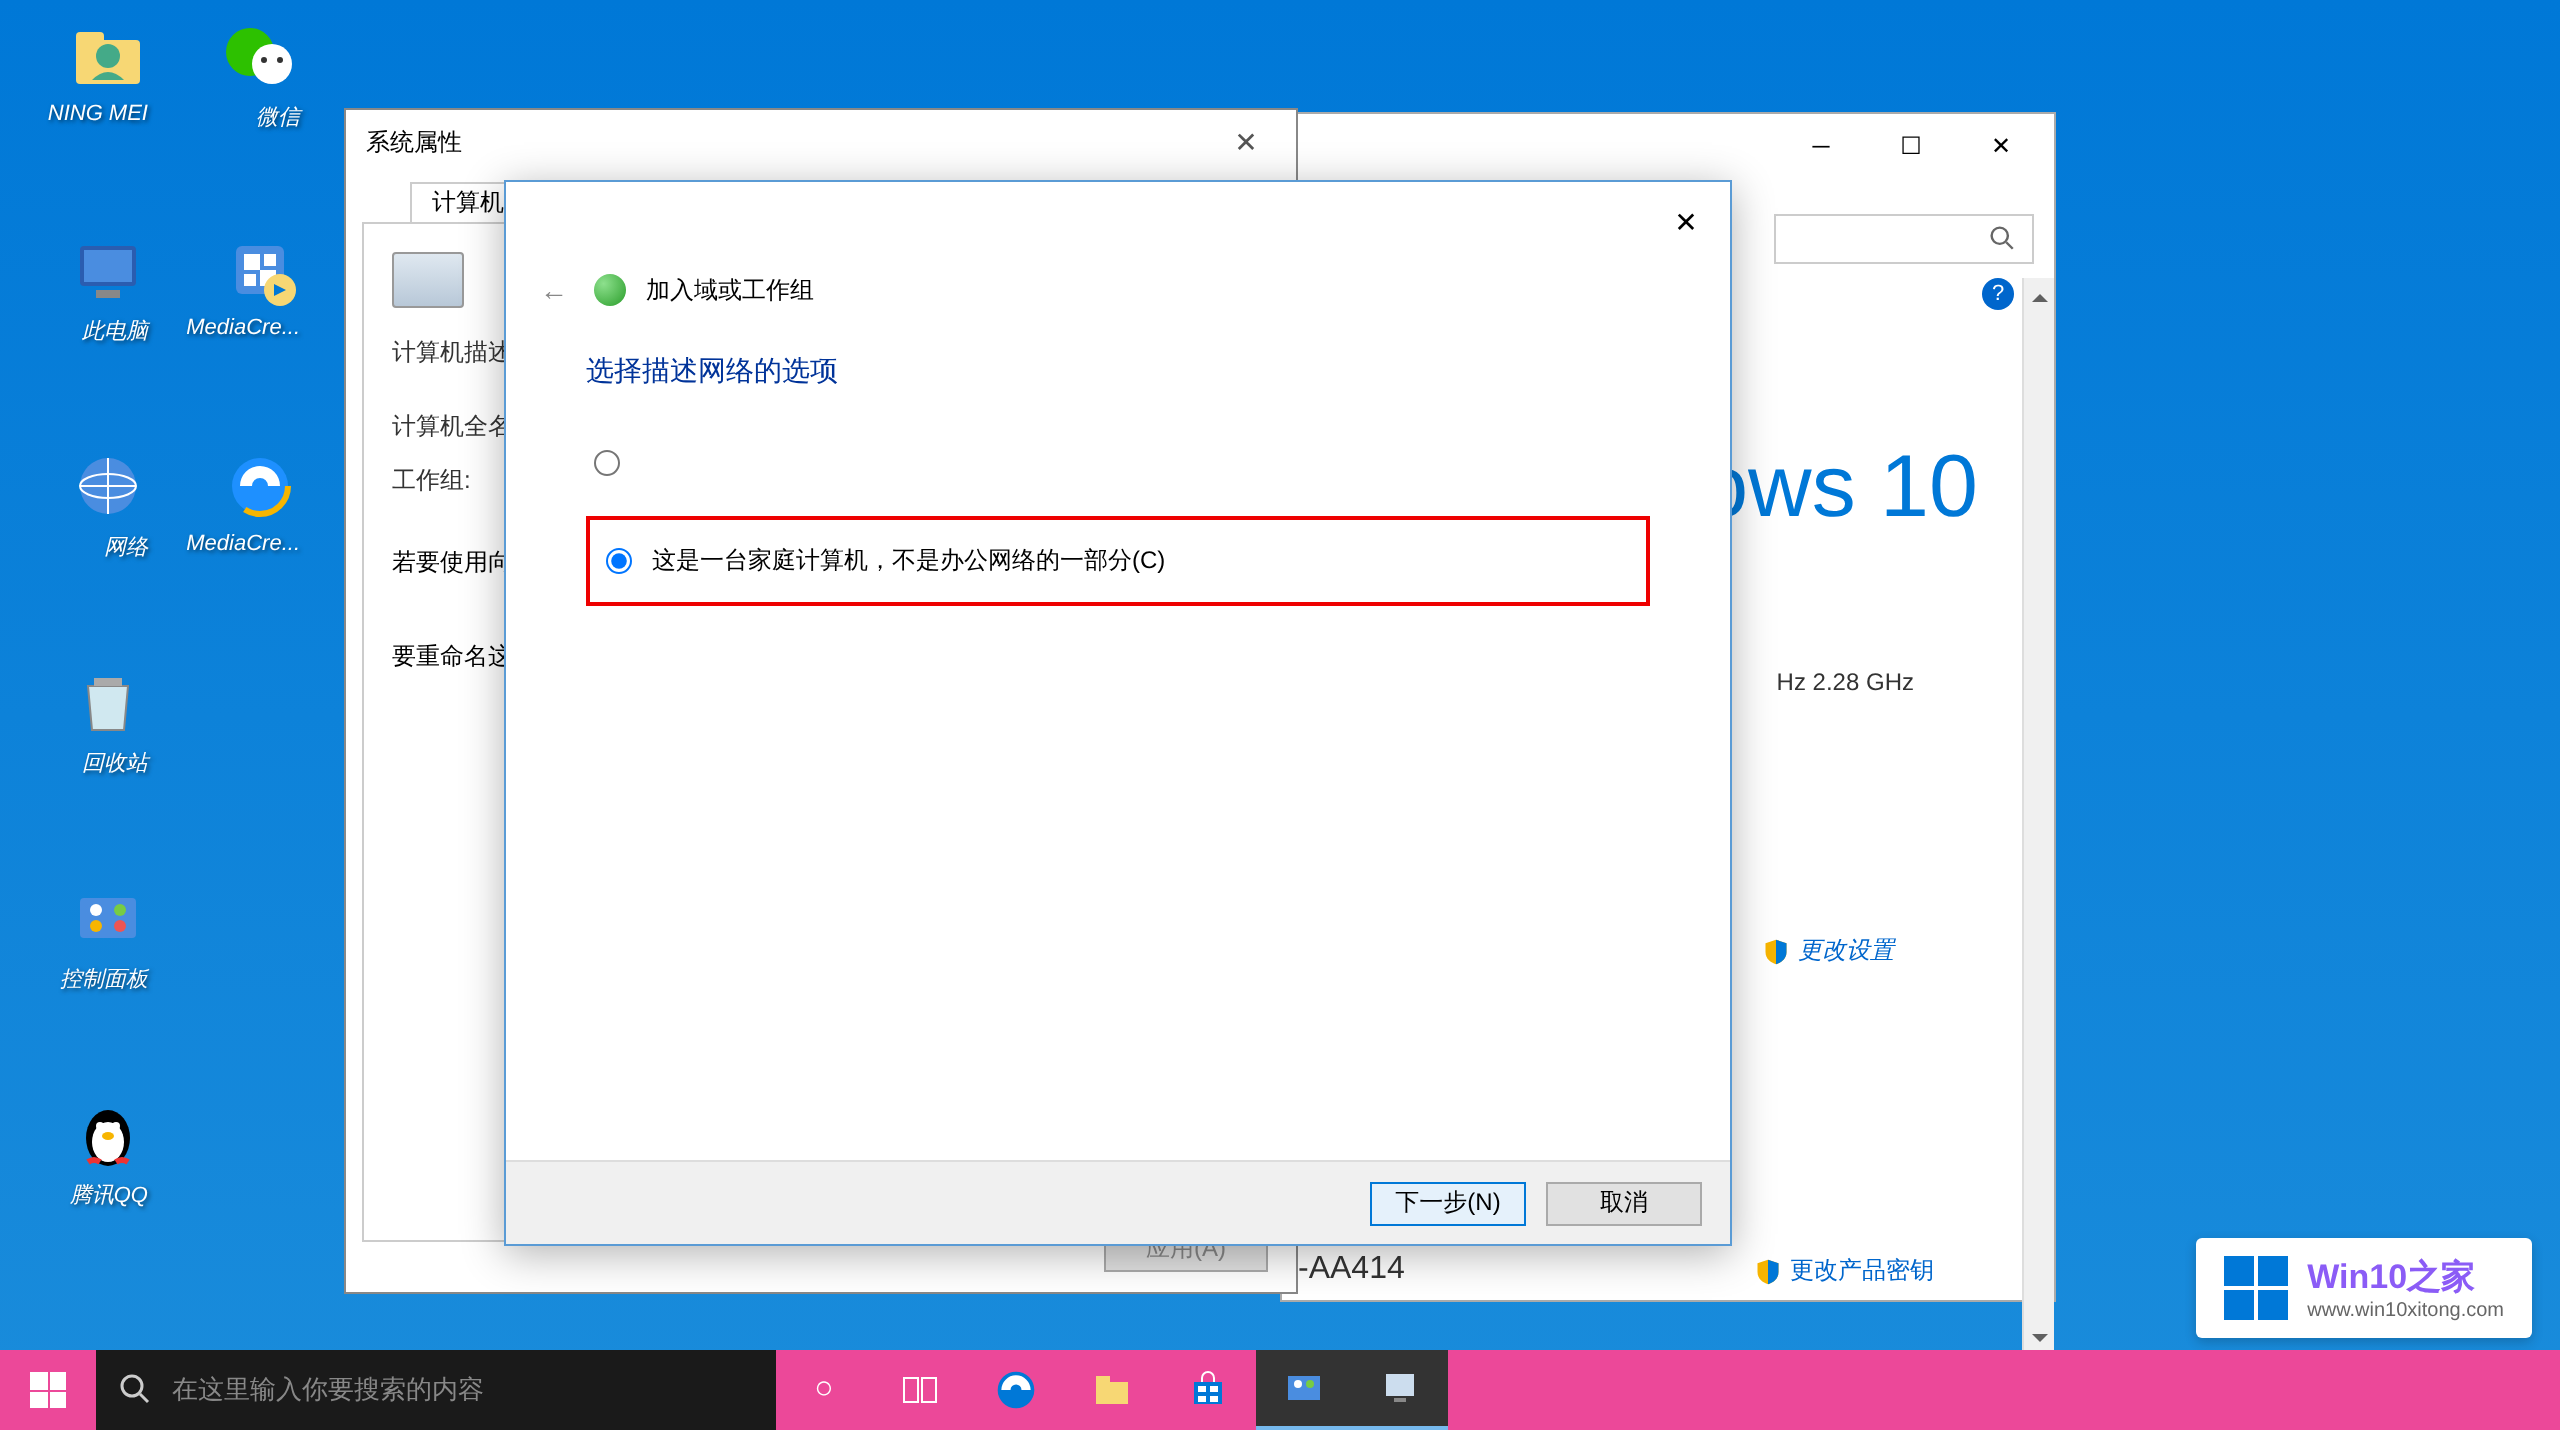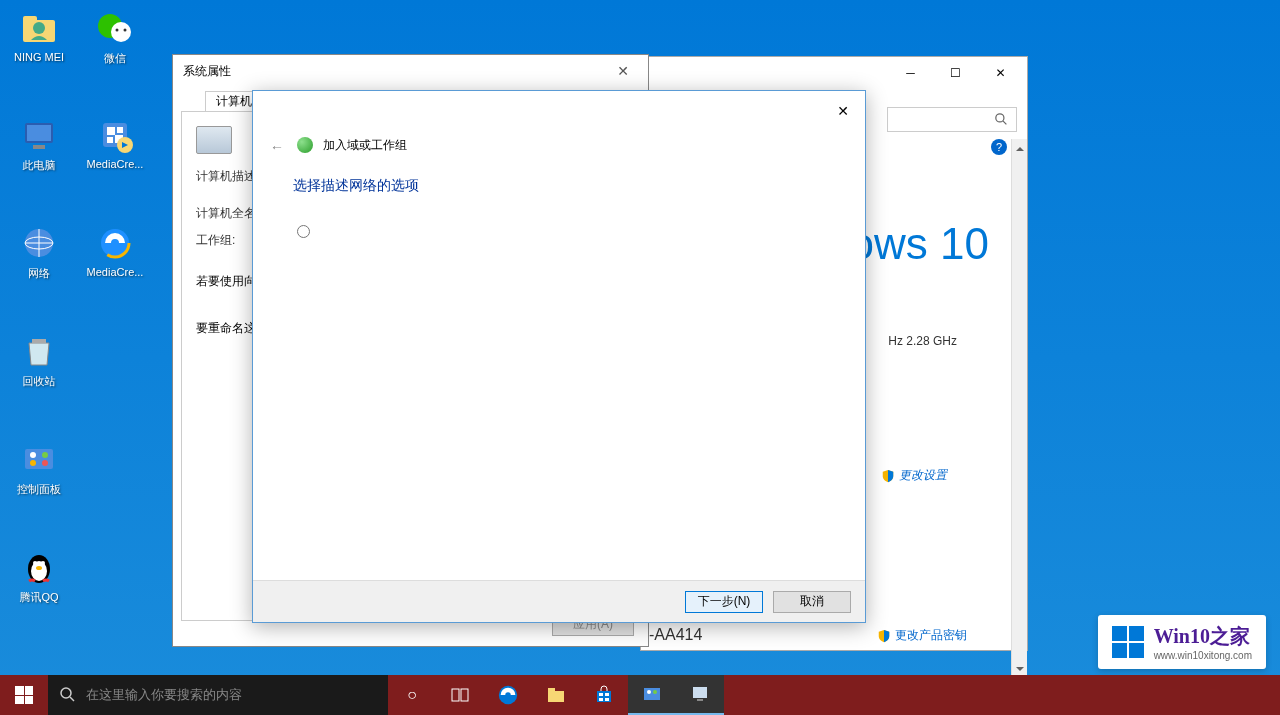--- a/index.html
+++ b/index.html
@@ -1,19 +1,19 @@
 <!DOCTYPE html>
 <html><head>
 <meta charset="utf-8">
 <style>
 * { margin: 0; padding: 0; box-sizing: border-box; font-family: "Microsoft YaHei", "Segoe UI", sans-serif; }
 body { width: 1280px; height: 715px; overflow: hidden; background: linear-gradient(180deg, #0078d7 0%, #1a8cdb 100%); position: relative; }
 
 
-.desktop-icon { position: absolute; width: 70px; display: flex; flex-direction: column; align-items: center; cursor: pointer; }
+.desktop-icon { position: absolute; width: 70px; display: flex; flex-direction: column; align-items: flex-end; cursor: pointer; font-style: italic; }
 .desktop-icon .icon-img { width: 40px; height: 40px; margin-bottom: 3px; display: flex; align-items: center; justify-content: center; }
 .desktop-icon .label { color: #fff; font-size: 11px; text-align: center; text-shadow: 1px 1px 2px rgba(0,0,0,0.6); white-space: nowrap; }
 
 
 .system-window { position: absolute; left: 640px; top: 56px; width: 388px; height: 595px; background: #fff; border: 1px solid #aaa; }
 .system-titlebar { height: 32px; display: flex; align-items: center; justify-content: flex-end; padding: 0 4px; }
 .sys-btn { width: 45px; height: 28px; display: flex; align-items: center; justify-content: center; font-size: 12px; color: #000; }
 .system-body { padding: 10px 16px; position: relative; height: calc(100% - 32px); }
 .search-box { position: absolute; right: 10px; top: 18px; width: 130px; height: 25px; border: 1px solid #ccc; display: flex; align-items: center; justify-content: flex-end; padding-right: 8px; }
 .help-icon { position: absolute; right: 20px; top: 50px; width: 16px; height: 16px; border-radius: 50%; background: #0066cc; color: #fff; font-size: 11px; display: flex; align-items: center; justify-content: center; }
@@ -53,33 +53,33 @@
 .wizard-body { padding: 10px 40px 20px; }
 .wizard-heading { color: #003399; font-size: 14px; margin-bottom: 24px; }
 .radio-row { display: flex; align-items: center; gap: 10px; font-size: 12px; margin-bottom: 14px; padding: 6px 4px; }
 .radio-row input[type=radio] { width: 13px; height: 13px; }
 .radio-highlight { border: 2px solid #e00; padding: 12px 8px; margin-top: 4px; }
 .wizard-footer { position: absolute; bottom: 0; left: 0; right: 0; height: 42px; border-top: 1px solid #ddd; display: flex; align-items: center; justify-content: flex-end; padding: 12px 14px; gap: 10px; background: #f0f0f0; }
 .wizard-btn { min-width: 78px; height: 22px; border: 1px solid #aaa; background: #e1e1e1; font-size: 12px; display: flex; align-items: center; justify-content: center; }
 .wizard-btn.primary { border: 1px solid #0078d7; background: #e5f1fb; }
 
 
-.taskbar { position: absolute; bottom: 0; left: 0; right: 0; height: 40px; background: #7f1d1d; display: flex; align-items: center; }
+.taskbar { position: absolute; bottom: 0; left: 0; right: 0; height: 40px; background: #ec4899; display: flex; align-items: center; }
 .start-btn { width: 48px; height: 40px; display: flex; align-items: center; justify-content: center; }
 .win-logo { width: 18px; height: 18px; display: grid; grid-template-columns: 1fr 1fr; grid-template-rows: 1fr 1fr; gap: 1px; }
 .win-logo div { background: #fff; }
 .search-bar { width: 340px; height: 40px; background: #1a1a1a; display: flex; align-items: center; padding: 0 12px; gap: 10px; color: #888; font-size: 13px; }
 .task-icon { width: 48px; height: 40px; display: flex; align-items: center; justify-content: center; color: #fff; font-size: 16px; }
 .task-icon.active { background: #333; border-bottom: 2px solid #76b9ed; }
 
 
 .watermark { position: absolute; right: 14px; bottom: 46px; background: #fff; padding: 8px 14px; display: flex; align-items: center; gap: 10px; border-radius: 3px; box-shadow: 0 2px 6px rgba(0,0,0,0.2); }
 .wm-logo { width: 32px; height: 32px; display: grid; grid-template-columns: 1fr 1fr; grid-template-rows: 1fr 1fr; gap: 2px; }
 .wm-logo div { background: #0078d7; }
-.wm-text .t1 { font-size: 20px; font-weight: bold; color: #4c1d95; font-family: Liberation Serif, serif; }
+.wm-text .t1 { font-size: 17px; font-weight: bold; color: #8b5cf6; }
 .wm-text .t2 { font-size: 10px; color: #666; }
 
 svg { display: block; }
 .shield-icon { width: 14px; height: 14px; }
 </style>
 </head>
 <body>
 
 <div class="desktop-icon" style="left:4px; top:8px">
   <span class="icon-img">
@@ -247,20 +247,24 @@
   <div class="wizard-header">
     <div class="back-arrow">←</div>
     <div class="wizard-icon"></div>
     <span class="wizard-header-text">加入域或工作组</span>
   </div>
   <div class="wizard-body">
     <div class="wizard-heading">选择描述网络的选项</div>
     <label class="radio-row">
       <input type="radio" name="net" style="">
     </label>
+    <label class="radio-row radio-highlight">
+      <input type="radio" name="net" checked="" style="">
+      <span>这是一台家庭计算机，不是办公网络的一部分(C)</span>
+    </label>
   </div>
   <div class="wizard-footer">
     <div class="wizard-btn primary">下一步(N)</div>
     <div class="wizard-btn">取消</div>
   </div>
 </div>
 
 <div class="watermark">
   <div class="wm-logo">
       <div></div>

